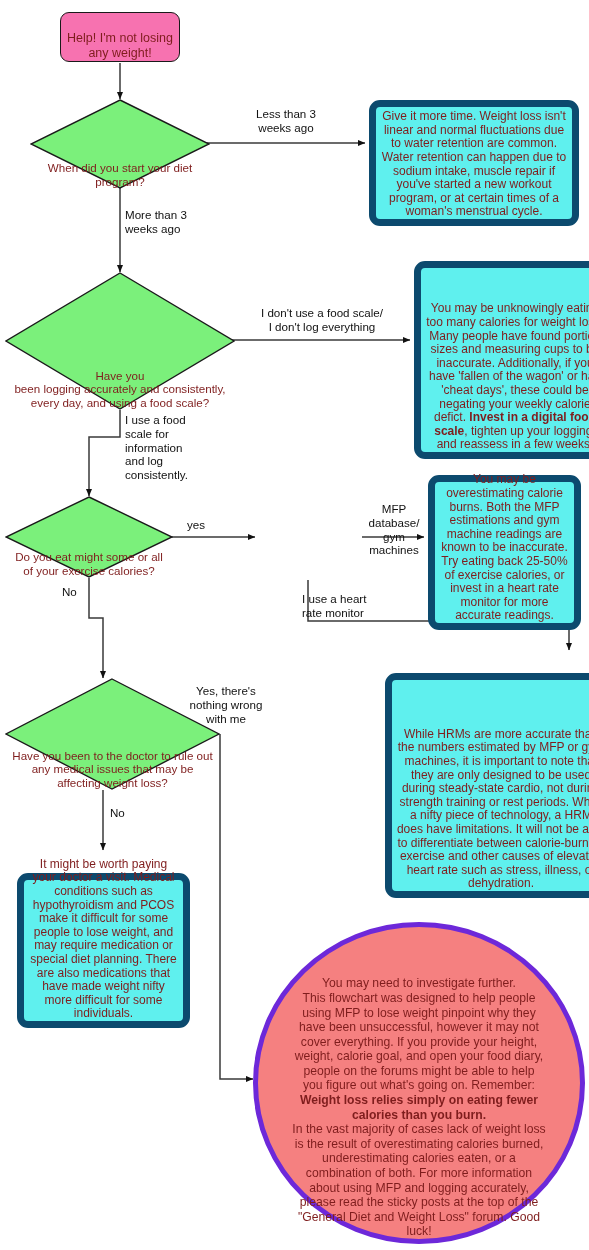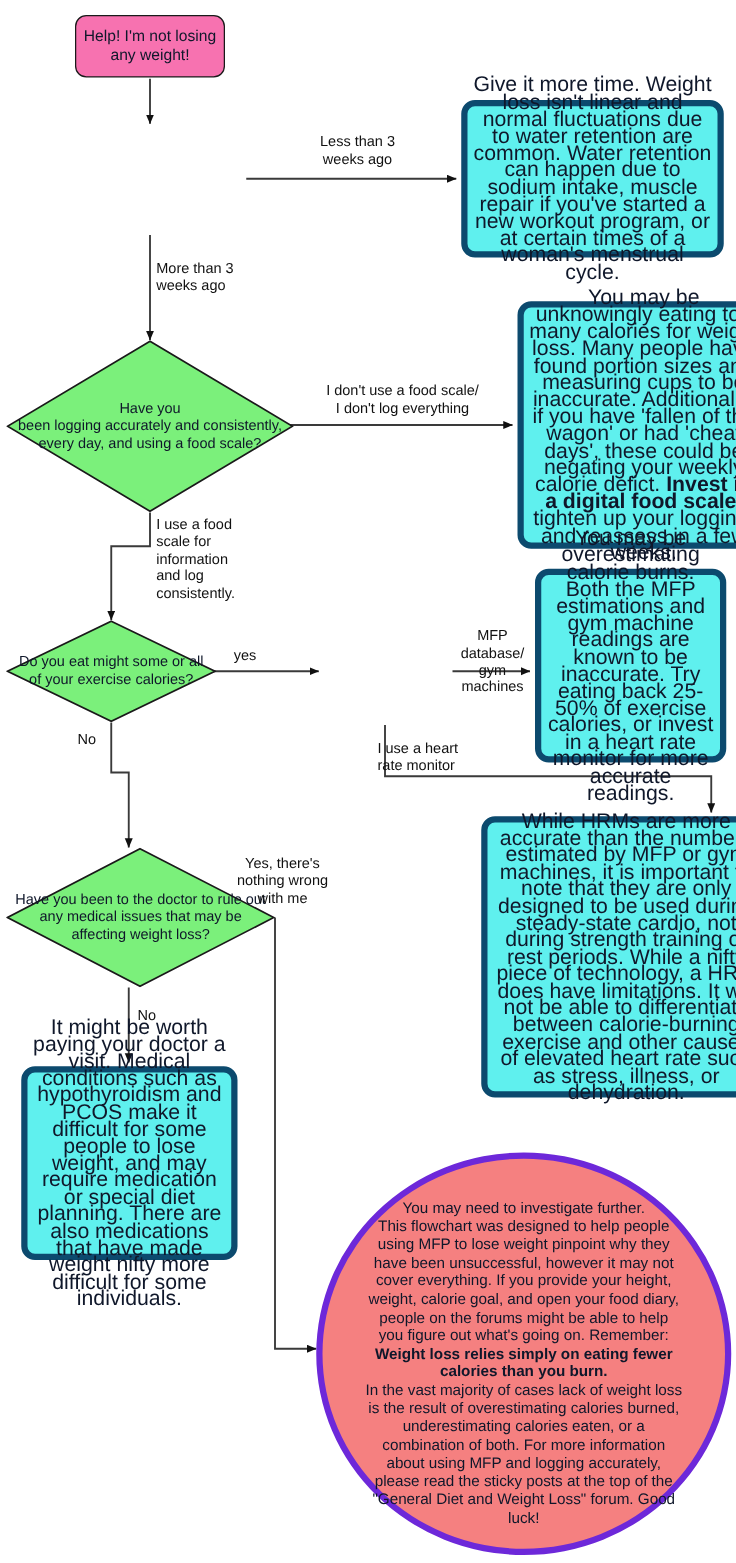--- a/index.html
+++ b/index.html
@@ -17,24 +17,24 @@
   #wires{
     position:absolute;
     left:0;top:0;
     width:589px;height:1250px;
     pointer-events:none;
   }
   .node{
     position:absolute;
     box-sizing:border-box;
     display:flex;
-    align-items:center;
+    align-items:flex-end;
     justify-content:center;
     text-align:center;
-    color:#0f172a;
+    color:#7f1d1d;
     z-index:3;
   }
   .node .txt{
     display:block;
     width:100%;
     padding:0 4px;
     box-sizing:border-box;
   }
 
   
@@ -42,24 +42,25 @@
     background:#f772b0;
     border:1px solid #1a1a1a;
     border-radius:9px;
     font-size:12.5px;
     line-height:15px;
   }
 
   
   .note-box{
     background:#5ff0ee;
-    border:5px solid #0c4a6e;
+    border:7px solid #0c4a6e;
     border-radius:11px;
-    font-size:17px;
+    font-size:12px;
     line-height:13.6px;
+    margin-top:20px;
   }
 
   
   .end-ellipse{
     background:#f58080;
     border:5px solid #6d28d9;
     border-radius:50%;
     font-size:12.2px;
     line-height:14.6px;
   }
@@ -134,20 +135,26 @@
       <path d="M220,734 L220,1079 L253,1079" marker-end="url(#arrow)"></path>
 
       <path d="M308,621 L381,621" stroke-width="0"></path>
     </g>
   </svg>
 
   <div class="node start-box" style="left:60px;top:12px;width:120px;height:50px;">
     <span class="txt">Help! I'm not losing any weight!</span>
   </div>
 
+  <div class="node decision" style="left:30px;top:99px;width:180px;height:90px;">
+    <svg class="diamond-svg" viewBox="0 0 180 90" preserveAspectRatio="none">
+      <polygon points="90,1 179,45 90,89 1,45" fill="#7bf07b" stroke="#1a1a1a" stroke-width="1.4"></polygon>
+    </svg>
+    <span class="txt">When did you start your diet program?</span>
+  </div>
 
   <div class="node decision" style="left:5px;top:272px;width:230px;height:138px;">
     <svg class="diamond-svg" viewBox="0 0 230 138" preserveAspectRatio="none">
       <polygon points="115,1 229,69 115,137 1,69" fill="#7bf07b" stroke="#1a1a1a" stroke-width="1.4"></polygon>
     </svg>
     <span class="txt" style="white-space:pre-line;">Have you
 been logging accurately and consistently, every day, and using a food scale?</span>
   </div>
 
   <div class="node decision" style="left:5px;top:496px;width:168px;height:82px;">

